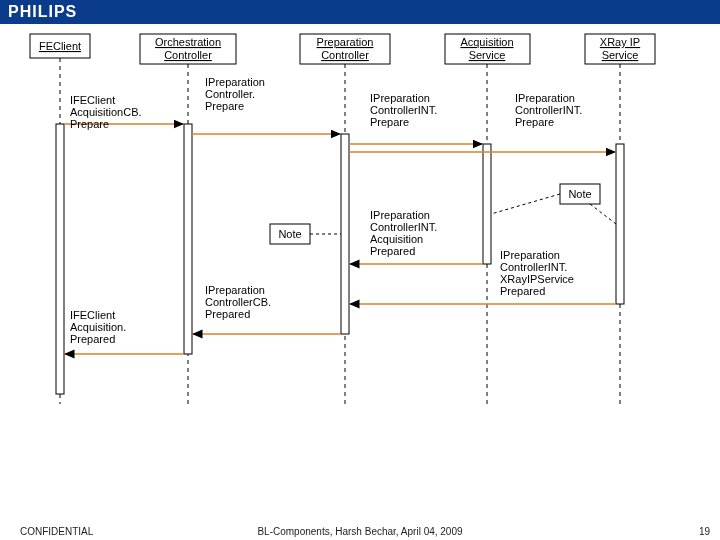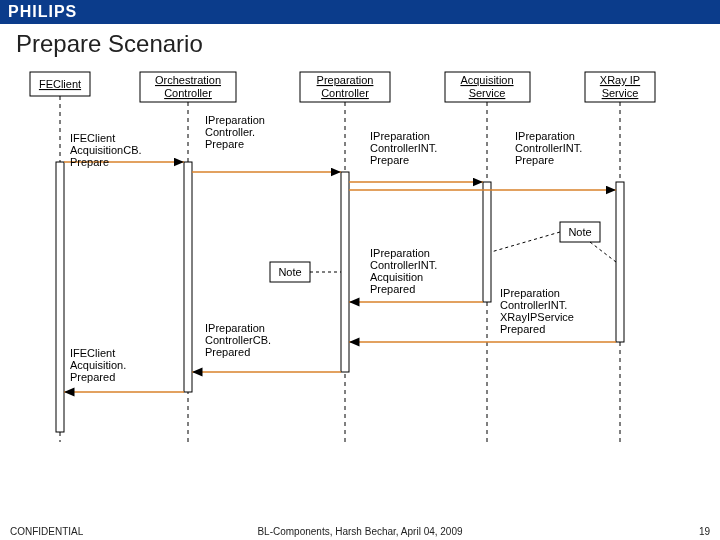--- a/index.html
+++ b/index.html
@@ -7,33 +7,32 @@
   .topbar{width:100%;height:24px;background:#0b3c8b}
   .brand{color:#fff;font-weight:bold;font-size:16px;letter-spacing:1px;padding:3px 8px;display:inline-block}
   .title{font-size:24px;color:#222;margin:6px 16px 4px 16px}
   svg{display:block}
   .lf{fill:#fff;stroke:#000;stroke-width:1}
   .lftxt{font:11px Arial;fill:#000}
   .msgtxt{font:11px Arial;fill:#000}
   .act{fill:#fff;stroke:#000;stroke-width:1}
   .ntxt{font:11px Arial;fill:#000}
   .footer{position:absolute;left:0;right:0;bottom:0;height:18px;font:10px Arial;color:#222}
-  .footL{position:absolute;left:10px;bottom:3px}
+  .footL{position:absolute;left:20px;bottom:3px}
   .footC{position:absolute;left:0;right:0;text-align:center;bottom:3px}
   .footR{position:absolute;right:10px;bottom:3px}
   .note{font:12px Arial;color:#000;margin:0 26px 0 26px;line-height:1.25}
 </style>
 </head>
 <body>
 
 <div class="page">
   <div class="topbar">
     <span class="brand">PHILIPS</span>
   </div>
-  <div class="title">Prepare Scenario</div>
 
   <svg width="720" height="420">
     <defs>
       <marker id="arr" markerWidth="8" markerHeight="8" refX="7" refY="3" orient="auto">
         <path d="M0,0 L7,3 L0,6 Z" fill="#000"></path>
       </marker>
     </defs>
 
     <g>
       <rect class="lf" x="30" y="10" width="60" height="24"></rect>

